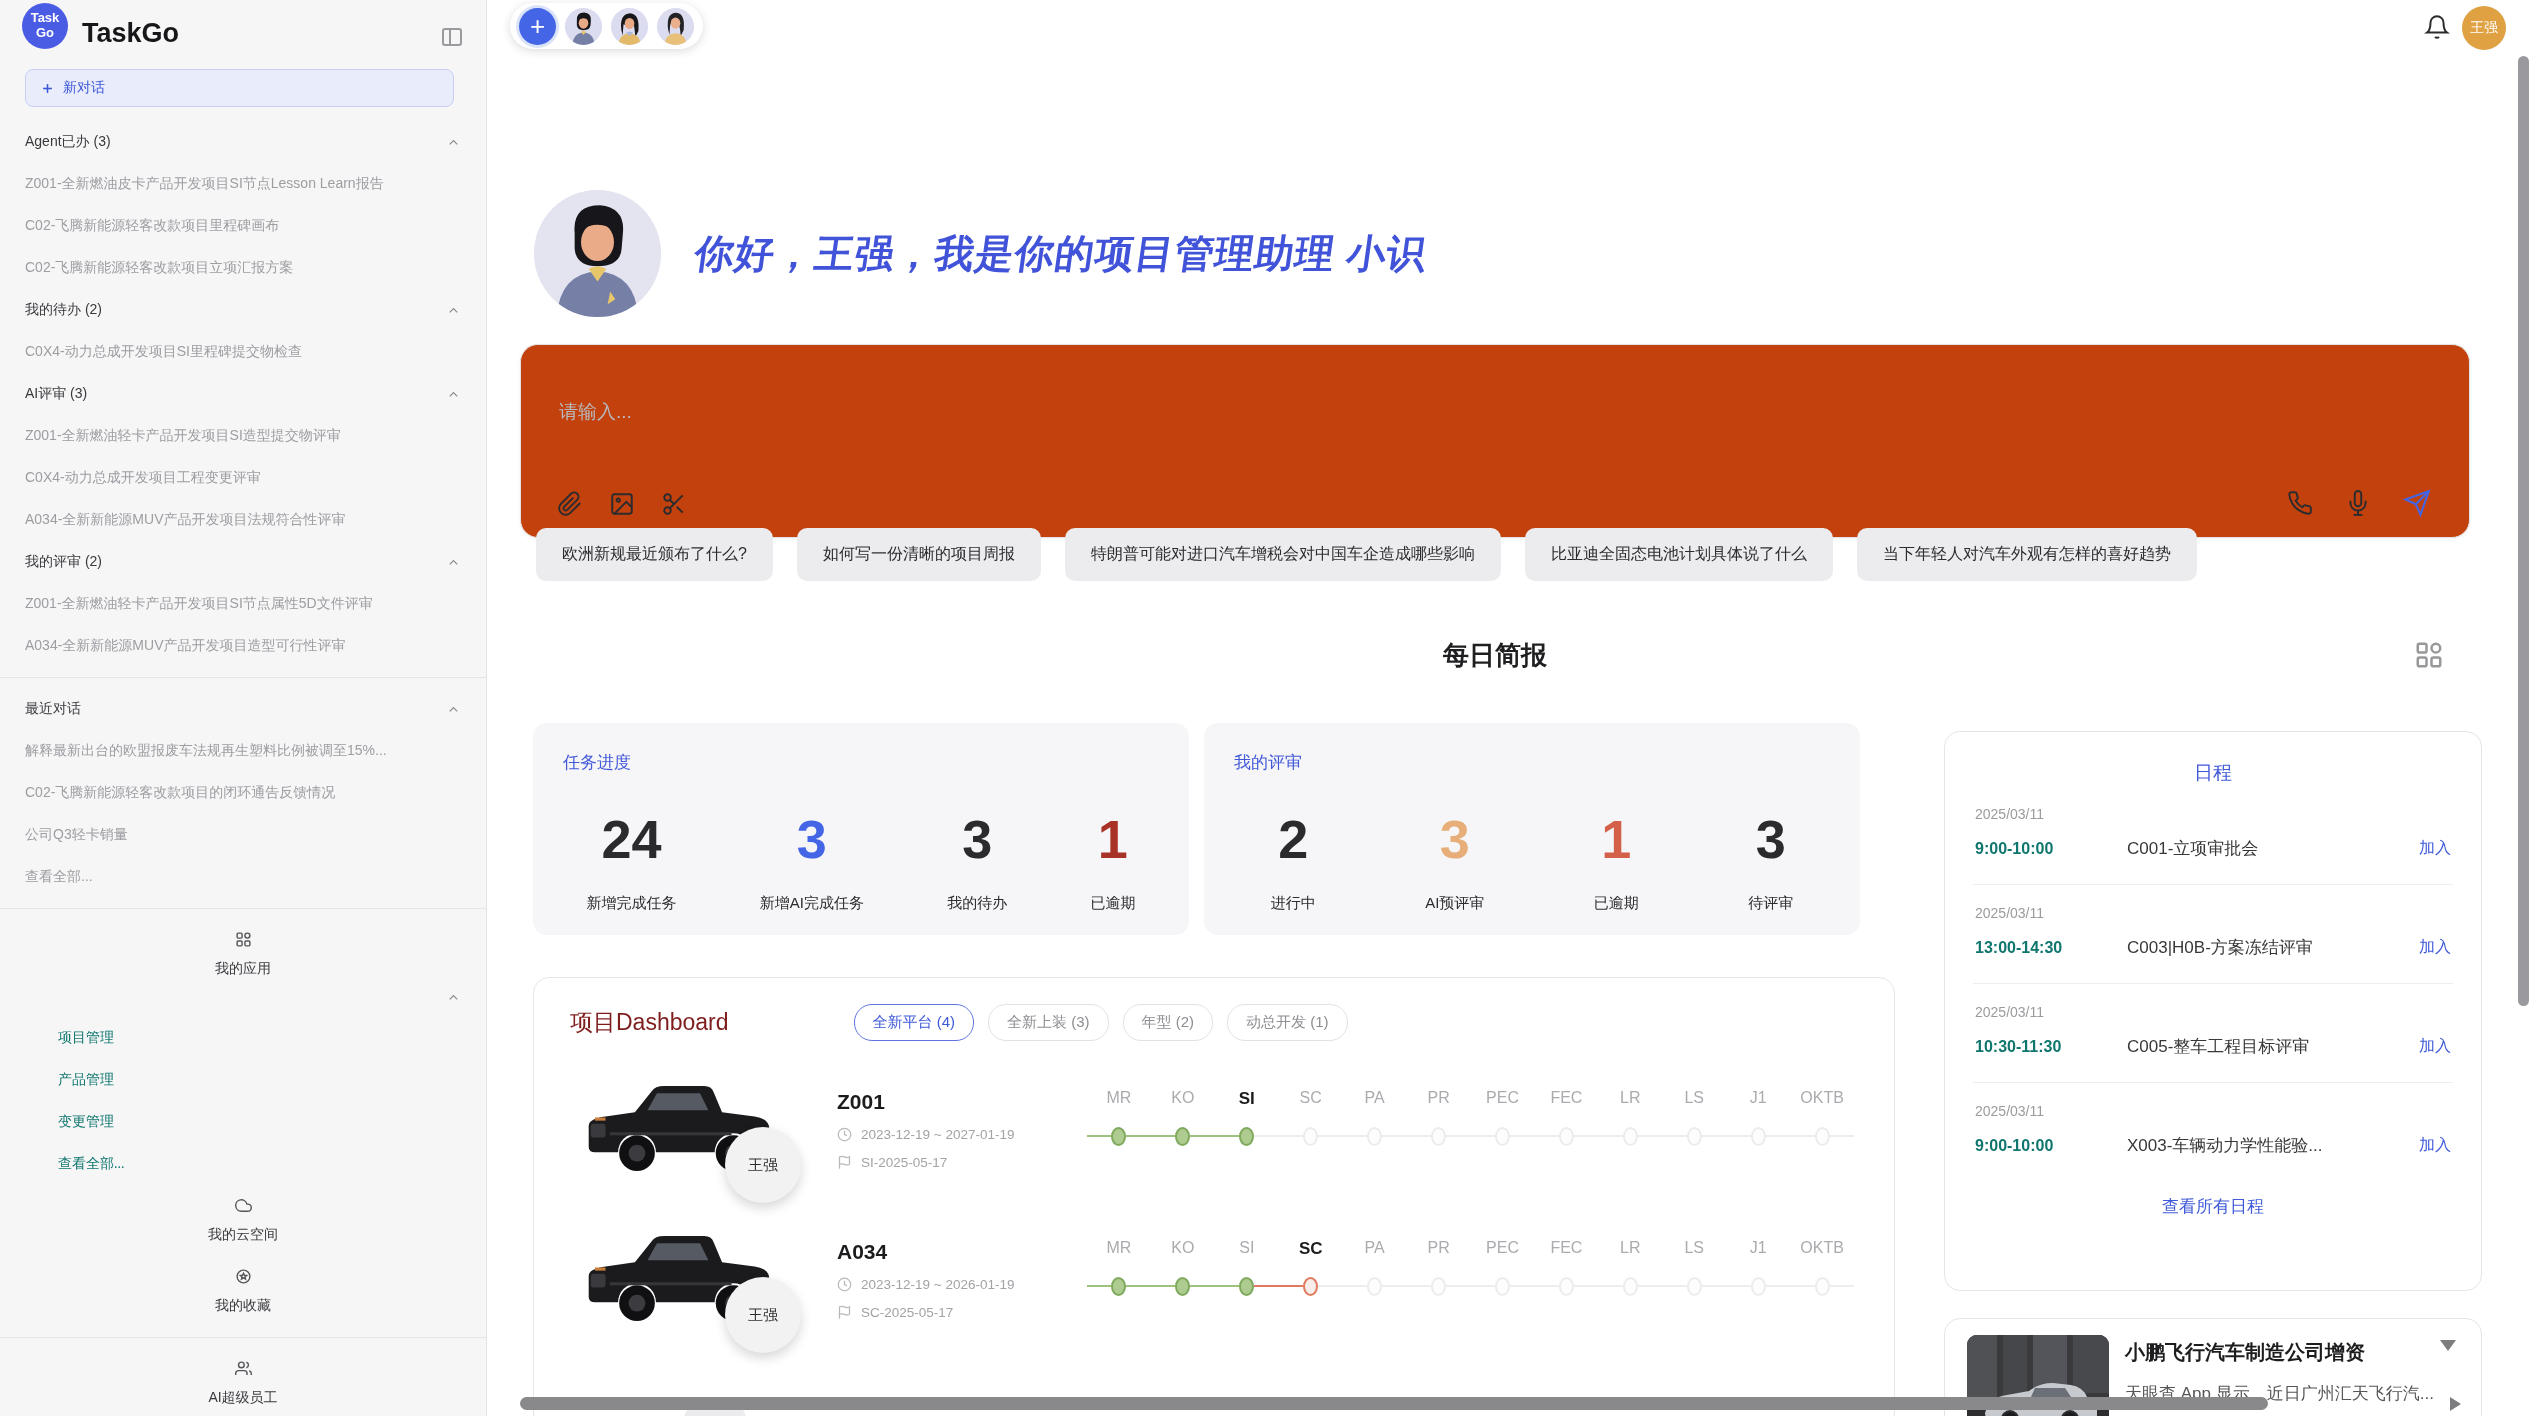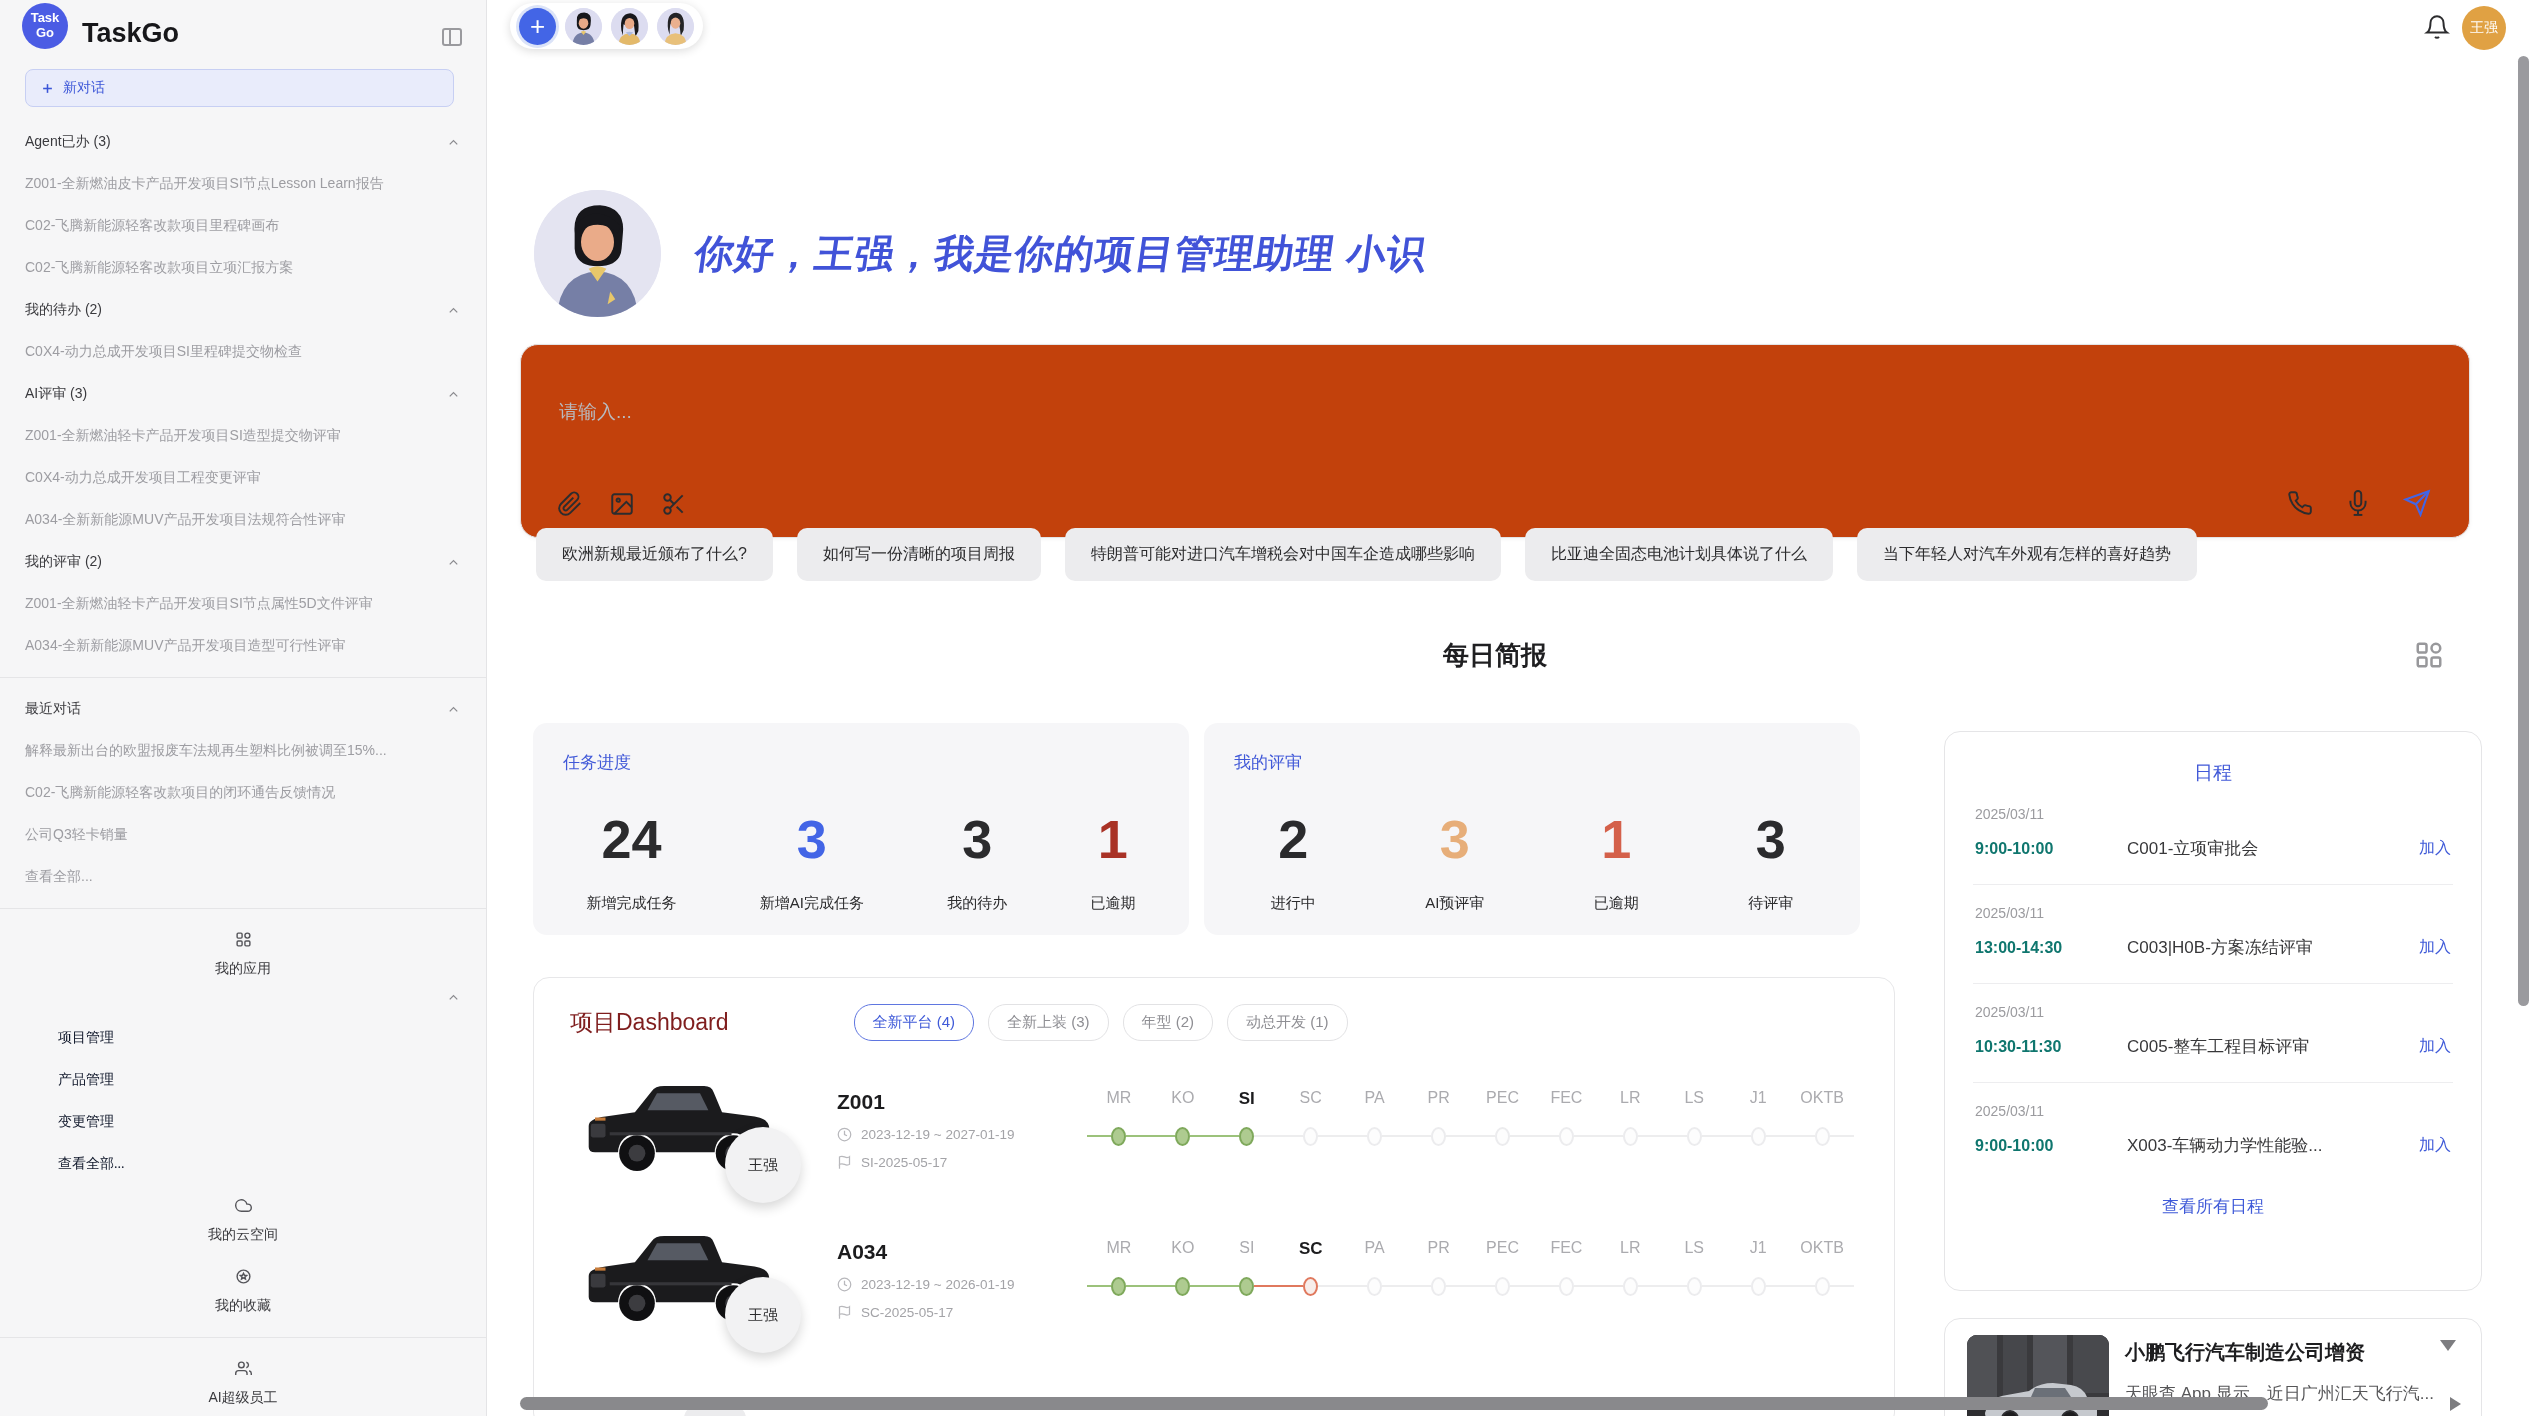--- a/index.html
+++ b/index.html
@@ -22,21 +22,21 @@
   .side-list { margin-top:14px; }
   .sec-head { display:flex; align-items:center; justify-content:space-between;
     padding:12px 25px; font-size:14px; color:#3a3a3e; }
   .chev { color:#8a8a8e; flex:0 0 auto; }
   .sec-item { padding:12px 25px; font-size:14px; color:#9d9da2; white-space:nowrap;
     overflow:hidden; }
   .side-div { height:1px; background:#e5e5e7; margin:10px 0; }
   .app-row { display:flex; align-items:center; gap:12px; padding:12px 25px;
     font-size:14px; color:#3a3a3e;flex-direction:column; }
   .app-row .chev { margin-left:auto; }
-  .app-sub { padding:12px 25px 12px 58px; font-size:14px; color:#0f172a;font-family:Liberation Serif, serif; }
+  .app-sub { padding:12px 25px 12px 58px; font-size:14px; color:#0f766e;font-family:Liberation Serif, serif; }
   .row-icon { color:#55555a; flex:0 0 auto; }
 
   
   .pill { position:absolute; left:510px; top:3px; height:46px; border-radius:24px;
     background:#fff; box-shadow:0 2px 10px rgba(0,0,0,.14); display:flex;
     align-items:center; gap:9px; padding:0 9px; }
   .plus-btn { width:37px; height:37px; border-radius:50%; background:#4365e6; color:#fff;
     display:flex; align-items:center; justify-content:center; font-size:26px;
     box-shadow:0 0 0 3px #dbe3f8; cursor:pointer; line-height:1; }
   .mini-avatar { width:37px; height:37px; border-radius:50%; overflow:hidden;

